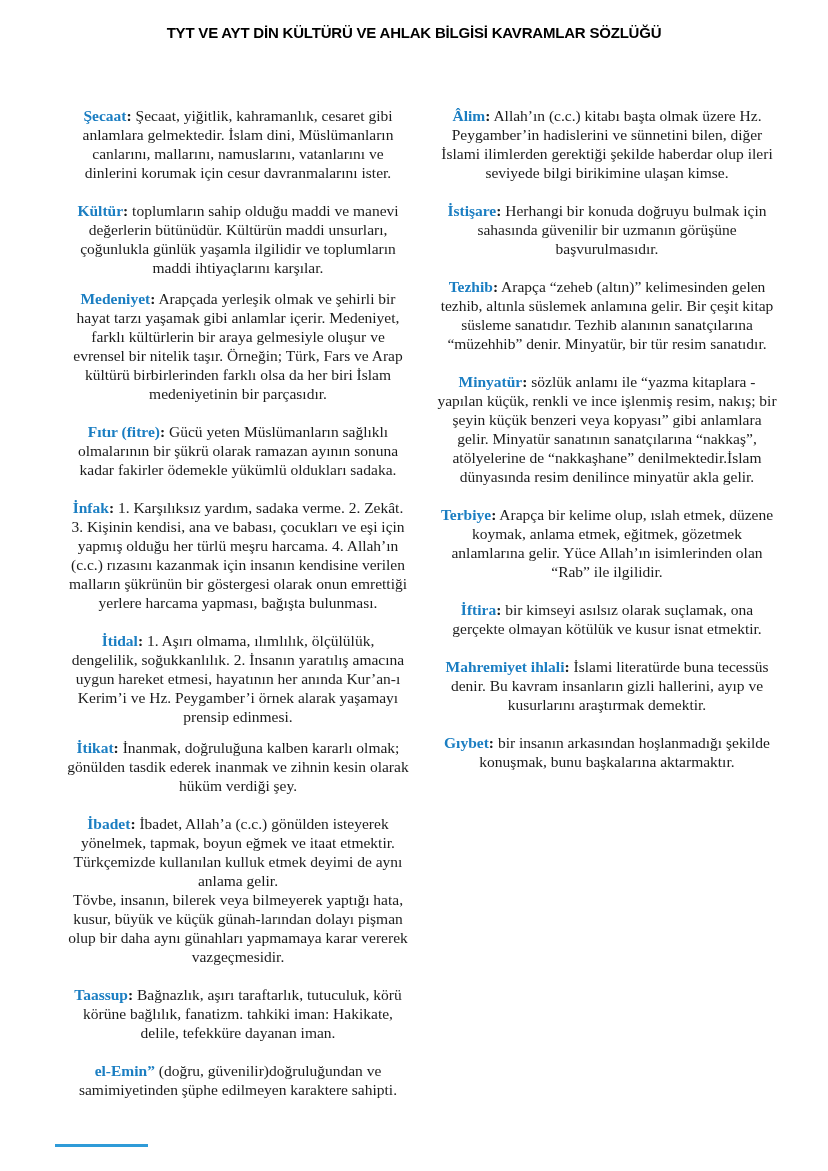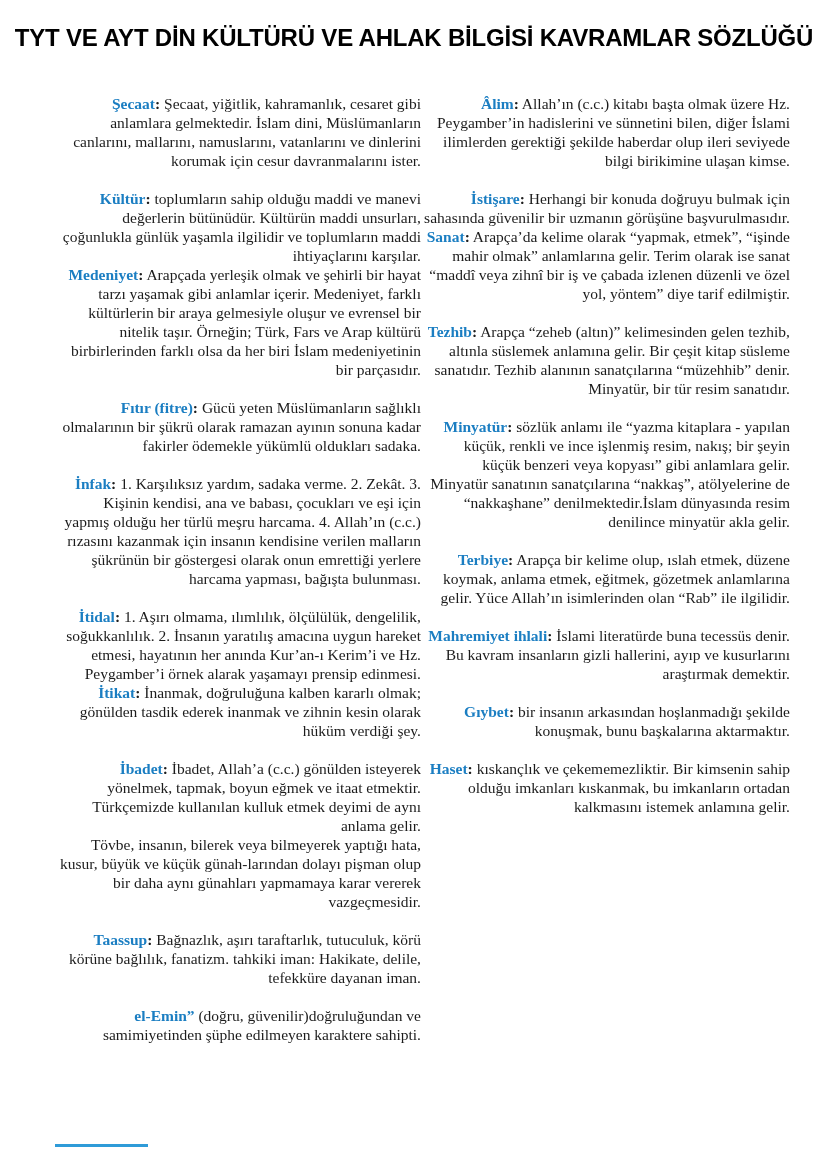--- a/index.html
+++ b/index.html
@@ -16,38 +16,38 @@
     font-family: "Liberation Serif", "DejaVu Serif", serif;
   }
   .doc-title {
     position: absolute;
     top: 24px;
     left: 0;
     width: 828px;
     text-align: center;
     font-family: "Liberation Sans", "DejaVu Sans", sans-serif;
     font-weight: 700;
-    font-size: 24px;
+    font-size: 15px;
     letter-spacing: -0.2px;
     color: #000000;
     white-space: nowrap;
   }
   .col {
     position: absolute;
     top: 94px;
     width: 366px;
     font-size: 15.5px;
     line-height: 19px;
     color: #1c1c1c;
   }
   .col-left  { left: 55px;  }
   .col-right { left: 424px; }
   .entry {
-    margin: 0;
-    text-align: right;
+    margin: 12px;
+    text-align: center;
   }
   .entry.gap { margin-top: 19px; }
   .term {
     font-weight: 700;
     color: #1b7ec2;
   }
   .sep {
     font-weight: 700;
     color: #1c1c1c;
   }
@@ -92,32 +92,31 @@
   <p class="entry gap"><span class="term">Taassup</span><span class="sep">:</span><span class="def"> Bağnazlık, aşırı taraftarlık, tutuculuk, körü körüne bağlılık, fanatizm. tahkiki iman: Hakikate, delile, tefekküre dayanan iman.</span></p>
 
   <p class="entry gap"><span class="term">el-Emin”</span><span class="sep"></span><span class="def"> (doğru, güvenilir)doğruluğundan ve samimiyetinden şüphe edilmeyen karaktere sahipti.</span></p>
 </div>
 
   <div class="col col-right">
   <p class="entry"><span class="term">Âlim</span><span class="sep">:</span><span class="def"> Allah’ın (c.c.) kitabı başta olmak üzere Hz. Peygamber’in hadislerini ve sünnetini bilen, diğer İslami ilimlerden gerektiği şekilde haberdar olup ileri seviyede bilgi birikimine ulaşan kimse.</span></p>
 
   <p class="entry gap"><span class="term">İstişare</span><span class="sep">:</span><span class="def"> Herhangi bir konuda doğruyu bulmak için sahasında güvenilir bir uzmanın görüşüne başvurulmasıdır.</span></p>
 
-  <p class="entry"><span class="term">Sanat</span><span class="sep">:</span><span class="def"> Arapça’da kelime olarak “yapmak, etmek”, “işinde mahir olmak” anlamlarına gelir. Terim olarak ise sanat “maddî veya zihnî bir iş ve çabada izlenen düzenli ve özel yol, yöntem” diye tarif edilmiştir.</span></p>
 
 
   <p class="entry gap"><span class="term">Tezhib</span><span class="sep">:</span><span class="def"> Arapça “zeheb (altın)” kelimesinden gelen tezhib, altınla süslemek anlamına gelir. Bir çeşit kitap süsleme sanatıdır. Tezhib alanının sanatçılarına “müzehhib” denir. Minyatür, bir tür resim sanatıdır.</span></p>
 
   <p class="entry gap"><span class="term">Minyatür</span><span class="sep">:</span><span class="def"> sözlük anlamı ile “yazma kitaplara - yapılan küçük, renkli ve ince işlenmiş resim, nakış; bir şeyin küçük benzeri veya kopyası” gibi anlamlara gelir. Minyatür sanatının sanatçılarına “nakkaş”, atölyelerine de “nakkaşhane” denilmektedir.İslam dünyasında resim denilince minyatür akla gelir.</span></p>
 
 
   <p class="entry gap"><span class="term">Terbiye</span><span class="sep">:</span><span class="def"> Arapça bir kelime olup, ıslah etmek, düzene koymak, anlama etmek, eğitmek, gözetmek anlamlarına gelir. Yüce Allah’ın isimlerinden olan “Rab” ile ilgilidir.</span></p>
 
+  <p class="entry gap"><span class="term">İftira</span><span class="sep">:</span><span class="def"> bir kimseyi asılsız olarak suçlamak, ona gerçekte olmayan kötülük ve kusur isnat etmektir.</span></p>
 
   <p class="entry gap"><span class="term">Mahremiyet ihlali</span><span class="sep">:</span><span class="def"> İslami literatürde buna tecessüs denir. Bu kavram insanların gizli hallerini, ayıp ve kusurlarını araştırmak demektir.</span></p>
 
   <p class="entry gap"><span class="term">Gıybet</span><span class="sep">:</span><span class="def"> bir insanın arkasından hoşlanmadığı şekilde konuşmak, bunu başkalarına aktarmaktır.</span></p>
 
-  <p class="entry gap"><span class="term">Haset</span><span class="sep">:</span><span class="def"> kıskançlık ve çekememezliktir. Bir kimsenin sahip olduğu imkanları kıskanmak, bu imkanların ortadan kalkmasını istemek anlamına gelir.</span></p>
 </div>
 
   <div class="footer-rule"></div>
 </div>
 
 </body></html>

